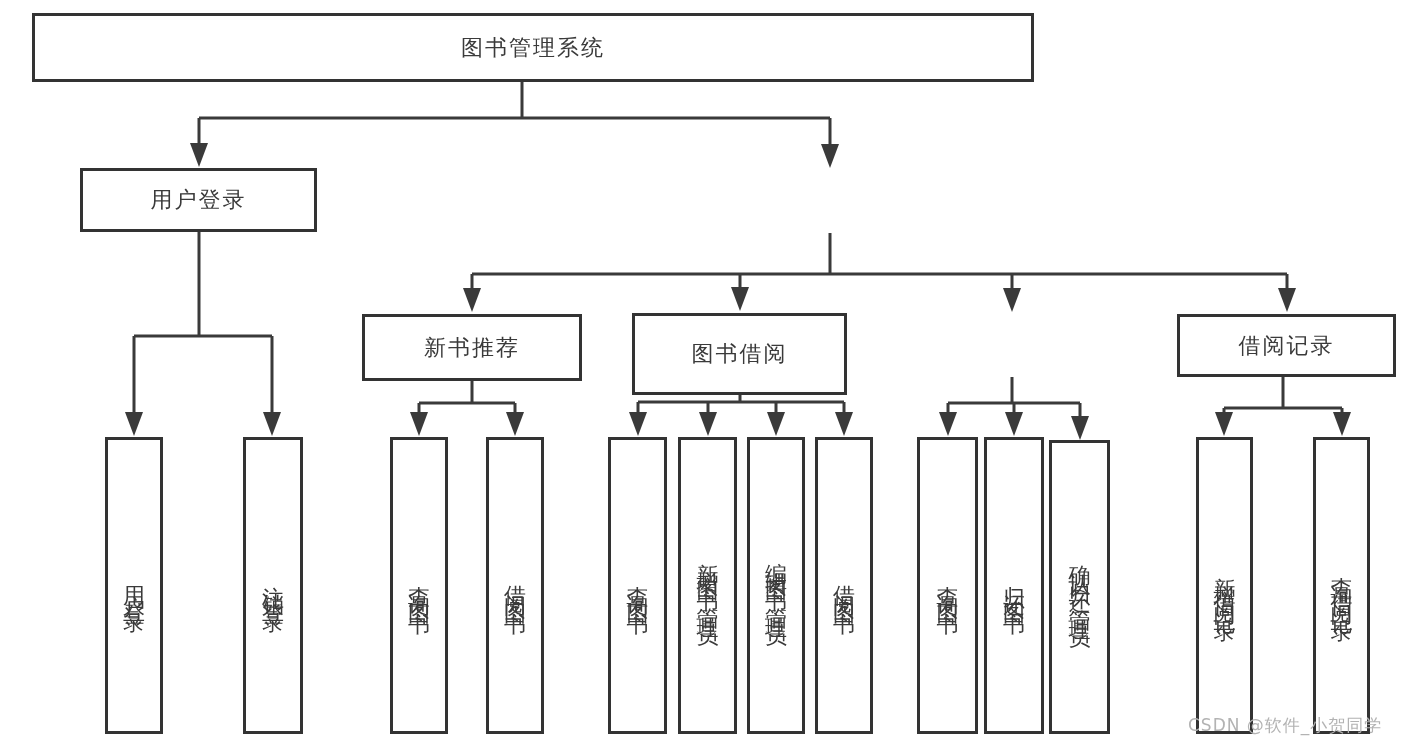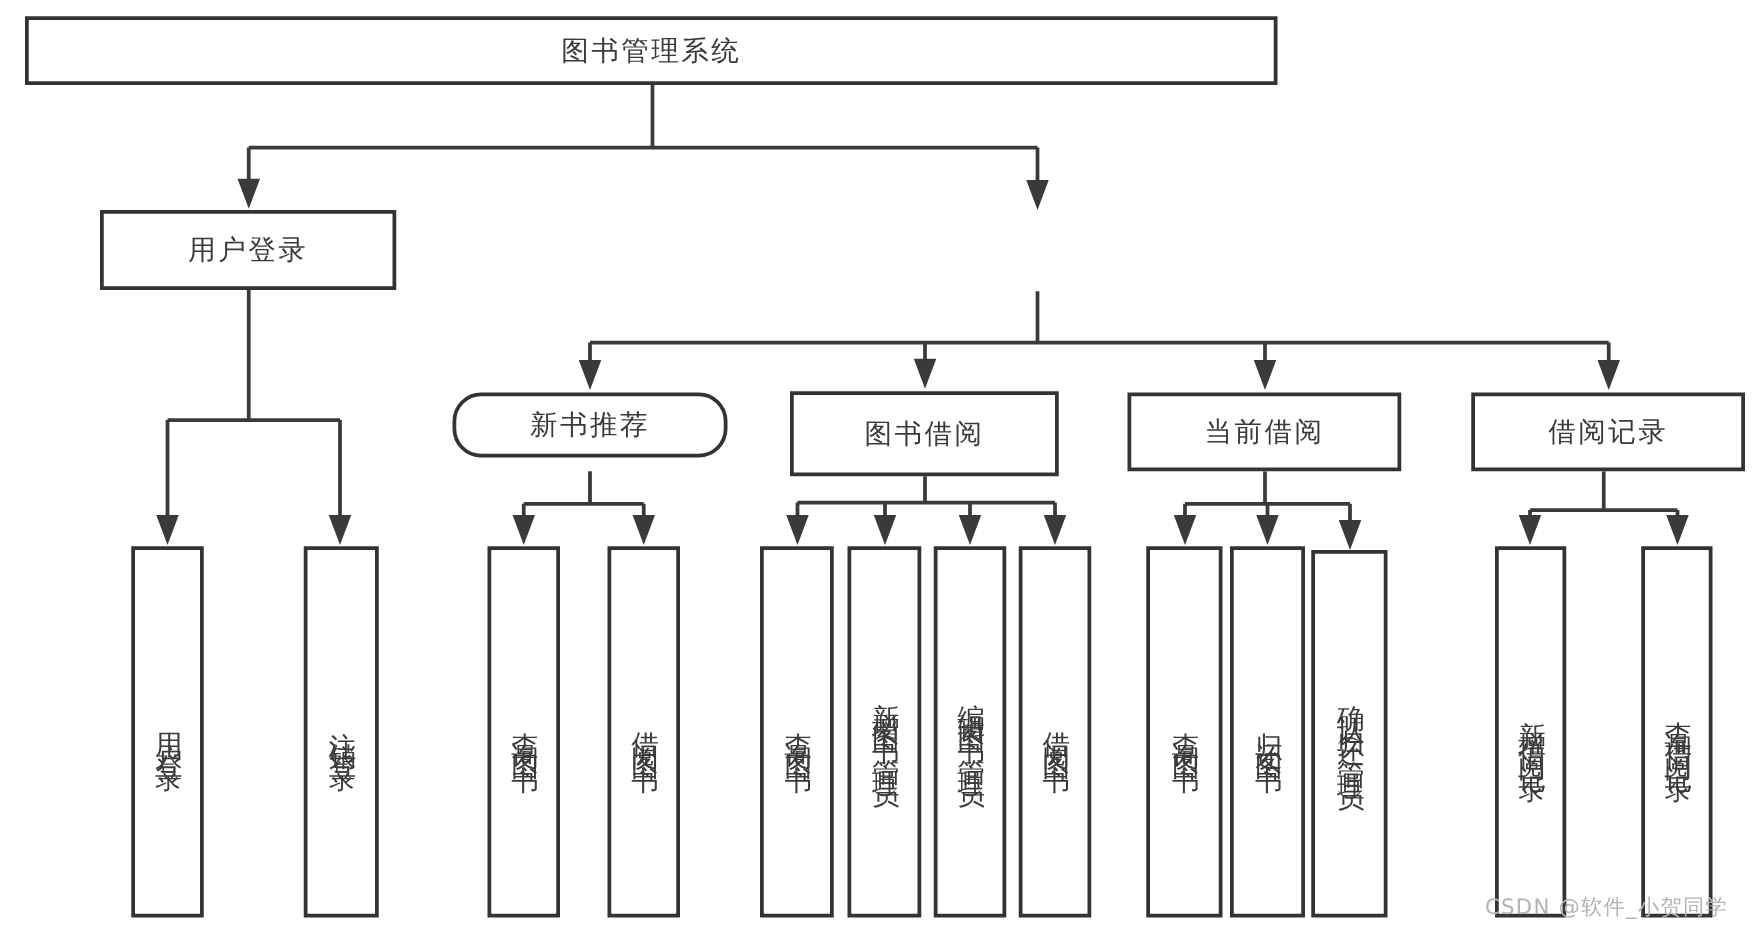--- a/index.html
+++ b/index.html
@@ -100,36 +100,33 @@
       <polygon points="1071,416 1089,416 1080,440"></polygon>
     </g>
 
     <g>
       <path d="M1283 377 V408 M1224 408 H1342 M1224 408 V414 M1342 408 V414"></path>
       <polygon points="1215,412 1233,412 1224,436"></polygon>
       <polygon points="1333,412 1351,412 1342,436"></polygon>
     </g>
   </svg>
 
-  <div class="box h" style="left:20px; top:13px; width:1002px; height:55px;">
+  <div class="box h" style="left:32px; top:13px; width:1002px; height:69px;">
     <span>图书管理系统</span>
   </div>
 
   <div class="box h" style="left:80px; top:168px; width:237px; height:64px;">
     <span>用户登录</span>
   </div>
 
-  <div class="box h" style="left:362px; top:314px; width:220px; height:52px;border-radius:23px;">
+  <div class="box h" style="left:362px; top:314px; width:220px; height:67px;">
     <span>新书推荐</span>
   </div>
-  <div class="box h" style="left:632px; top:313px; width:215px; height:68px;text-align:right;">
+  <div class="box h" style="left:632px; top:313px; width:215px; height:82px;text-align:right;">
     <span>图书借阅</span>
-  </div>
-  <div class="box h" style="left:902px; top:314px; width:219px; height:63px;">
-    <span>当前借阅</span>
   </div>
   <div class="box h" style="left:1177px; top:314px; width:219px; height:63px;">
     <span>借阅记录</span>
   </div>
 
   <div class="box v" style="left:105px; top:437px; width:58px; height:297px;">
     <span>用户登录</span>
   </div>
   <div class="box v" style="left:243px; top:437px; width:60px; height:297px;">
     <span>注销登录</span>

